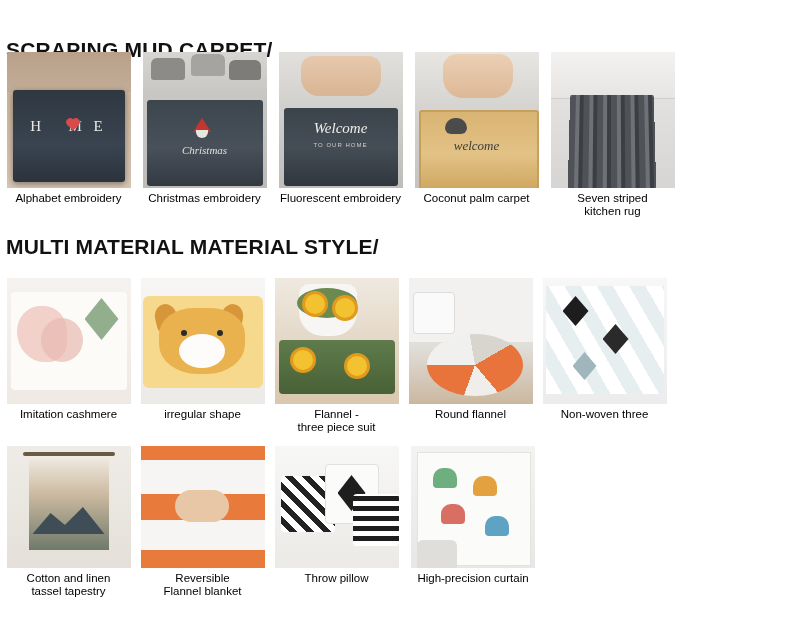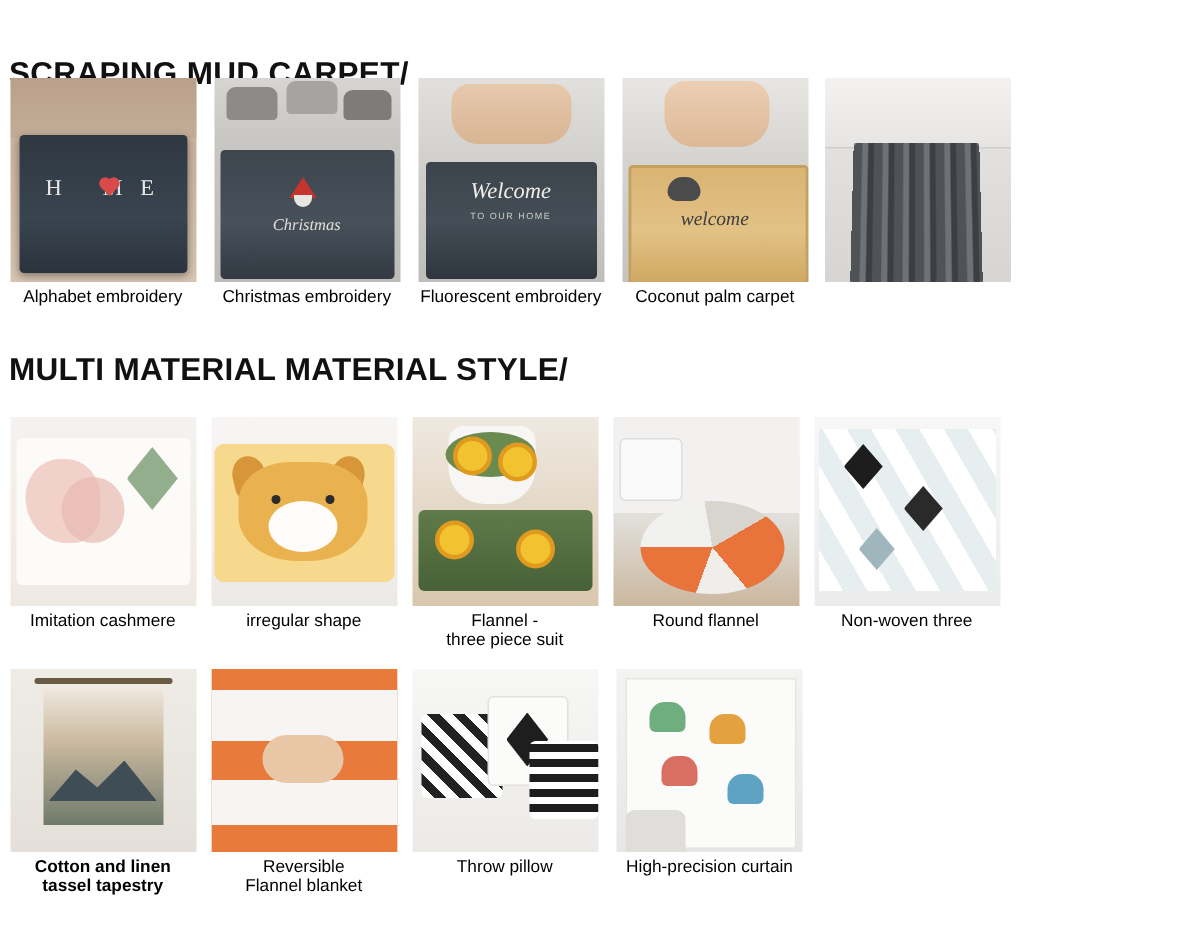--- a/index.html
+++ b/index.html
@@ -214,20 +214,22 @@
         <div class="wel2">welcome</div>
       </div>
       <div class="caption">Coconut palm carpet</div>
     </div>
 
     <div class="cell">
       <div class="thumb t1e">
         <div class="cab"></div>
         <div class="runner"></div>
       </div>
+      <div class="caption caption-2line" style="white-space:pre-line;">Seven striped
+kitchen rug</div>
     </div>
 
   </div>
 
   <h2 class="section-title" id="title-2">MULTI MATERIAL MATERIAL STYLE/</h2>
 
   <div class="row" id="r2">
 
     <div class="cell">
       <div class="thumb t2a">
@@ -290,21 +292,21 @@
 
   <div class="row" id="r3">
 
 
     <div class="cell">
       <div class="thumb t3b">
         <div class="rod"></div>
           <div class="tap"></div>
           <div class="mount"></div>
       </div>
-      <div class="caption caption-2line" style="white-space:pre-line;font-weight:bold;">Cotton and linen
+      <div class="caption caption-2line" style="white-space:pre-line;">Cotton and linen
 tassel tapestry</div>
     </div>
 
     <div class="cell">
       <div class="thumb t3c">
         <div class="blk"></div>
           <div class="white"></div>
           <div class="white2"></div>
           <div class="hand"></div>
       </div>

